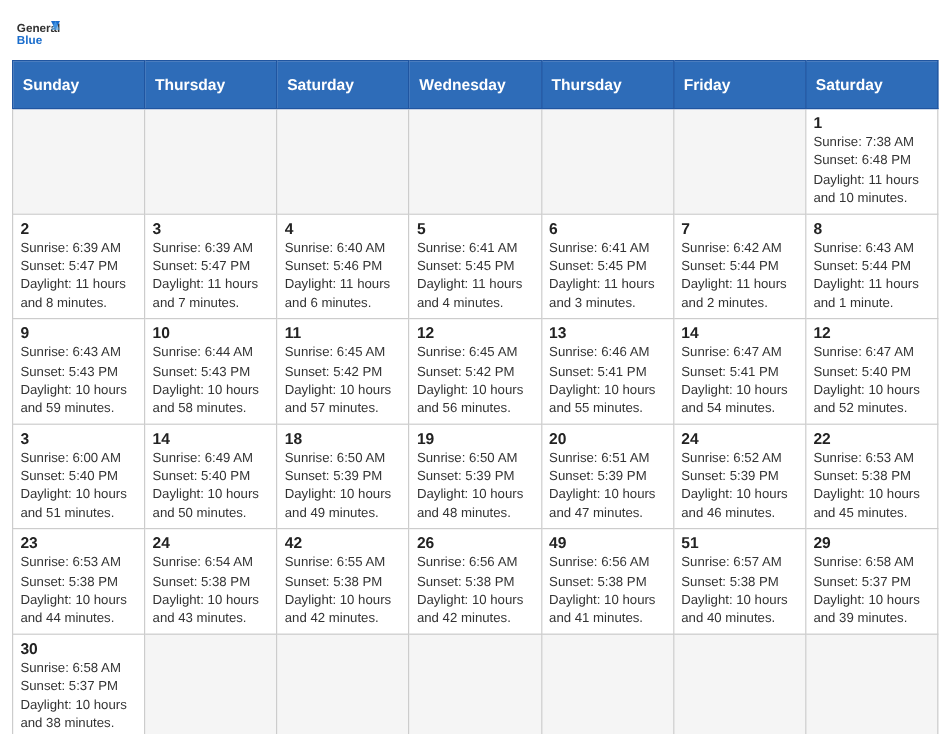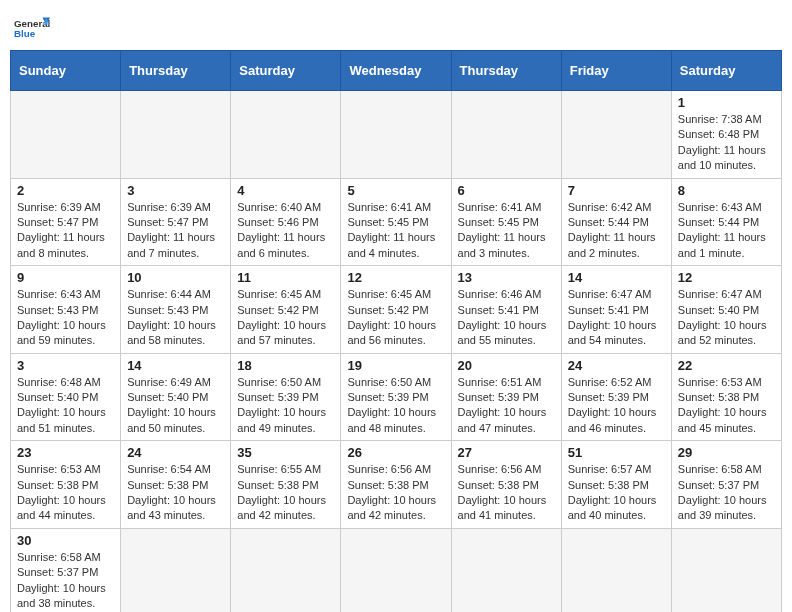--- a/index.html
+++ b/index.html
@@ -209,21 +209,21 @@
         <td>
           <div class="day-number">12</div>
           <div class="day-info">Sunrise: 6:47 AM
 Sunset: 5:40 PM
 Daylight: 10 hours and 52 minutes.</div>
         </td>
       </tr>
       <tr>
         <td>
           <div class="day-number">3</div>
-          <div class="day-info">Sunrise: 6:48 AM
+          <div class="day-info">Sunrise: 6:00 AM
 Sunset: 5:40 PM
 Daylight: 10 hours and 51 minutes.</div>
         </td>
         <td>
           <div class="day-number">14</div>
           <div class="day-info">Sunrise: 6:49 AM
 Sunset: 5:40 PM
 Daylight: 10 hours and 50 minutes.</div>
         </td>
         <td>
@@ -264,33 +264,33 @@
 Sunset: 5:38 PM
 Daylight: 10 hours and 44 minutes.</div>
         </td>
         <td>
           <div class="day-number">24</div>
           <div class="day-info">Sunrise: 6:54 AM
 Sunset: 5:38 PM
 Daylight: 10 hours and 43 minutes.</div>
         </td>
         <td>
-          <div class="day-number">35</div>
+          <div class="day-number">42</div>
           <div class="day-info">Sunrise: 6:55 AM
 Sunset: 5:38 PM
 Daylight: 10 hours and 42 minutes.</div>
         </td>
         <td>
           <div class="day-number">26</div>
           <div class="day-info">Sunrise: 6:56 AM
 Sunset: 5:38 PM
 Daylight: 10 hours and 42 minutes.</div>
         </td>
         <td>
-          <div class="day-number">27</div>
+          <div class="day-number">49</div>
           <div class="day-info">Sunrise: 6:56 AM
 Sunset: 5:38 PM
 Daylight: 10 hours and 41 minutes.</div>
         </td>
         <td>
           <div class="day-number">51</div>
           <div class="day-info">Sunrise: 6:57 AM
 Sunset: 5:38 PM
 Daylight: 10 hours and 40 minutes.</div>
         </td>

